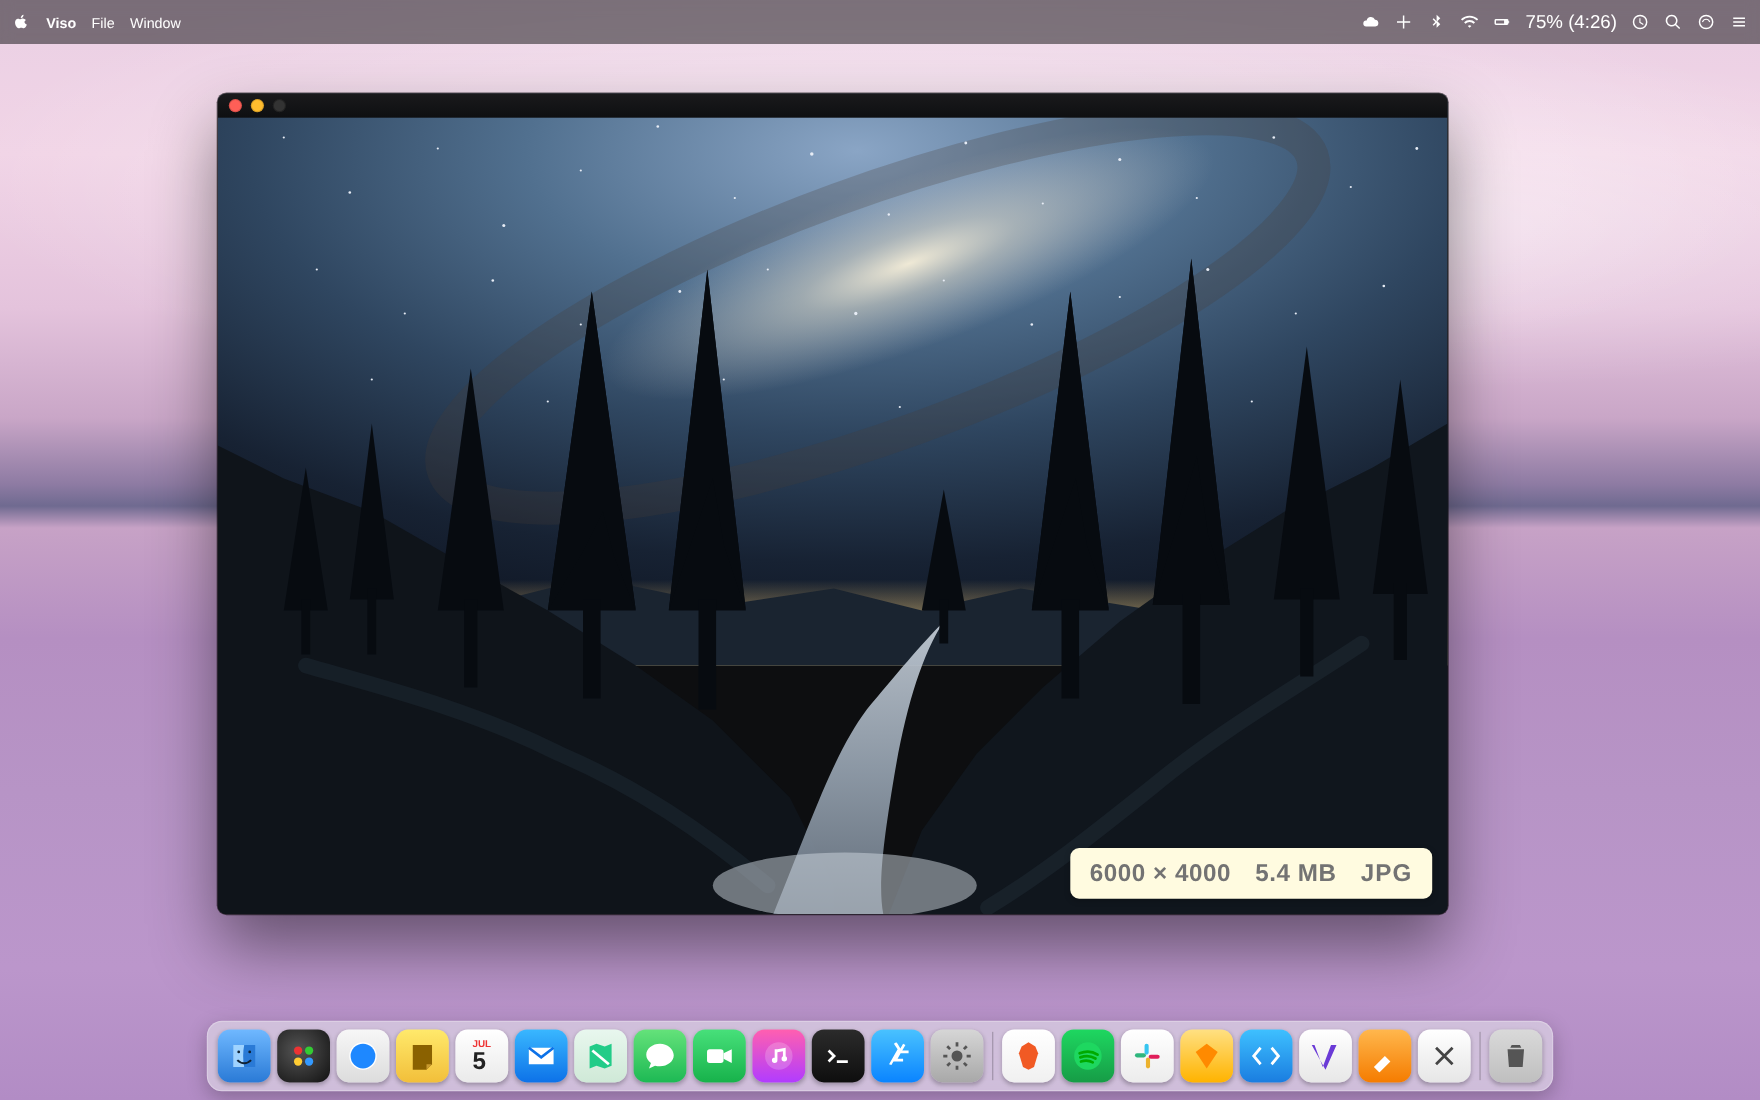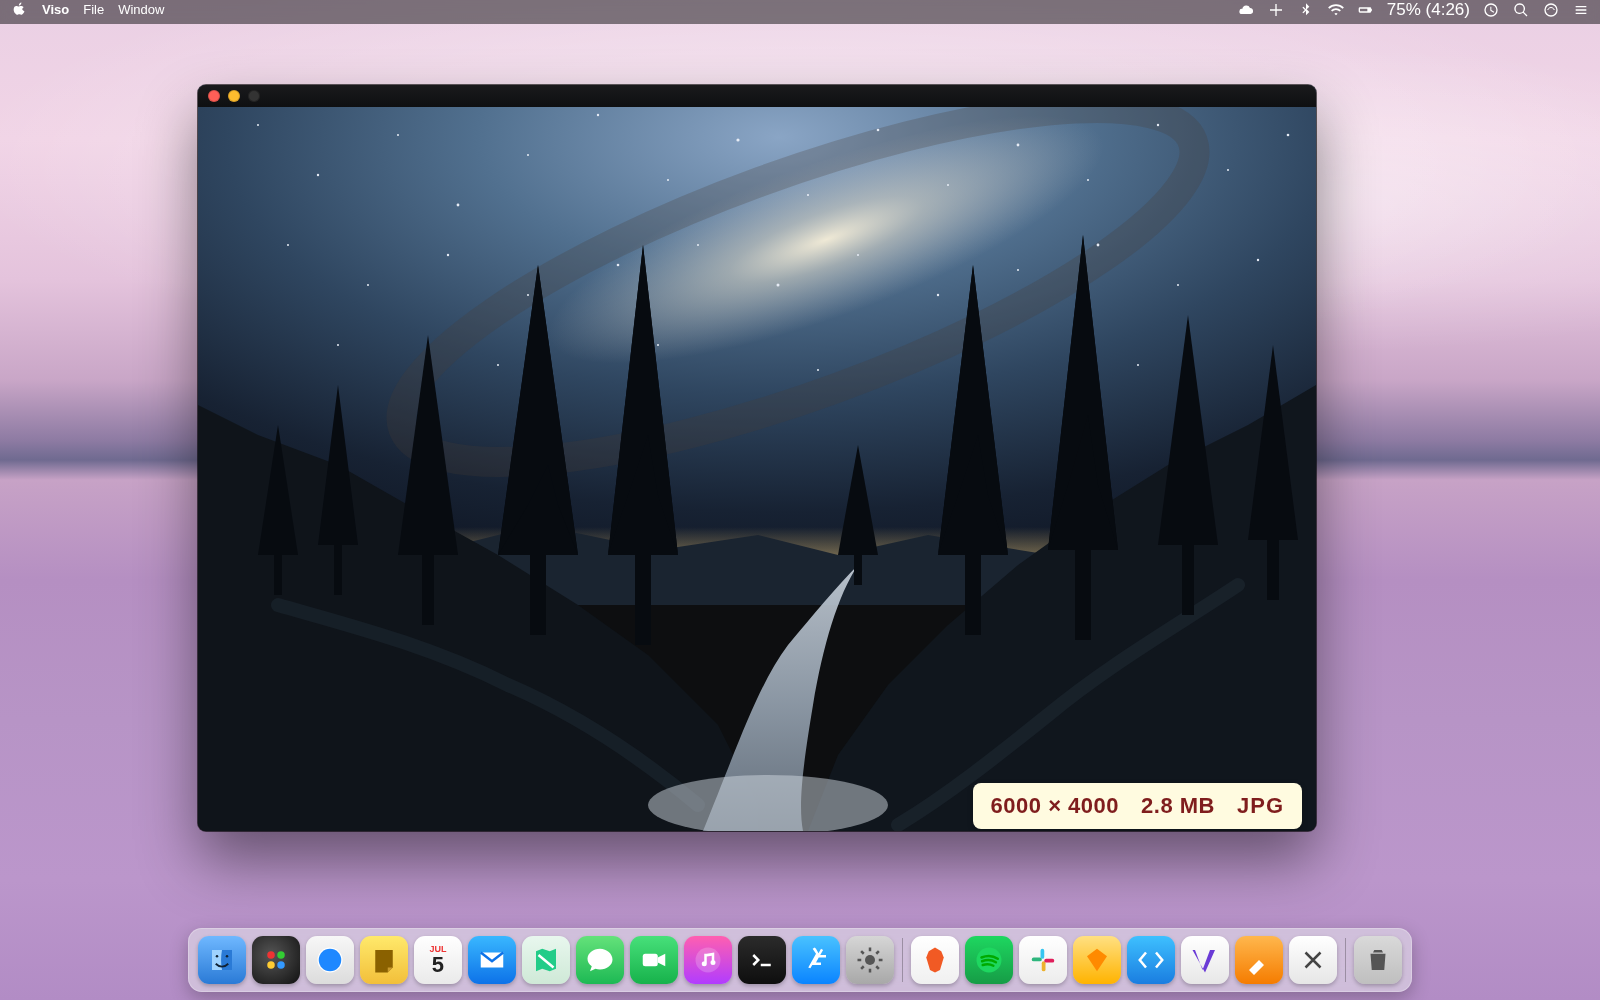--- a/index.html
+++ b/index.html
@@ -17,25 +17,25 @@
           #8e7ba3 44%, #6f6a90 46%,
           #c7a2c6 48%,
           #b58fc2 58%,
           #b794c6 72%,
           #bb96cb 88%,
           #b28cc5 100%);
     }
 
     
     .menubar {
-      position: absolute; top: 0; left: 0; right: 0; height: 24px;
+      position: absolute; top: 0; left: 0; right: 0; height: 40px;
       background: rgba(20,20,22,0.52);
       -webkit-backdrop-filter: blur(6px); backdrop-filter: blur(6px);
       color: #fff; font-size: 13px;
-      display: flex; align-items: flex-start; justify-content: space-between;
+      display: flex; align-items: center; justify-content: space-between;
       padding: 0 10px;
       z-index: 5;
     }
     .menubar-left, .menubar-right { display: flex; align-items: center; gap: 14px; }
     .menubar-left .app-name { font-weight: 700; }
     .menubar-right { gap: 12px; font-size: 17px; }
     .mb-icon { display: inline-flex; align-items: center; justify-content: center; width: 18px; height: 18px; }
     .mb-icon svg { width: 16px; height: 16px; fill: #fff; }
 
     
@@ -49,22 +49,22 @@
     .titlebar { position: absolute; top: 0; left: 0; right: 0; height: 22px; display: flex; align-items: center; padding-left: 10px; gap: 8px; background: linear-gradient(#1a1a1c,#0e0f11); z-index: 2; }
     .traffic { width: 12px; height: 12px; border-radius: 50%; }
     .tred { background: #ff5f57; box-shadow: inset 0 0 0 1px rgba(0,0,0,.15);}
     .tyellow { background: #febc2e; box-shadow: inset 0 0 0 1px rgba(0,0,0,.15);}
     .tgreen { background: #333; box-shadow: inset 0 0 0 1px rgba(0,0,0,.3);}
 
     .image { position: absolute; inset: 0; }
     .image svg { width: 100%; height: 100%; display: block; }
 
     .info-badge {
-      position: absolute; right: 14px; bottom: 2px;
-      background: #fffbe0; color: #7f1d1d;
+      position: absolute; right: 14px; bottom: 14px;
+      background: #fffbe0; color: #737373;
       border-radius: 8px; padding: 10px 18px;
       font-size: 22px; font-weight: 600; letter-spacing: 0.5px;
       display: flex; gap: 22px; align-items: center;
       box-shadow: 0 2px 6px rgba(0,0,0,.2);
     }
     .info-badge .format { letter-spacing: 1px; }
 
     
     .dock {
       position: absolute; left: 50%; bottom: 8px; transform: translateX(-50%);
@@ -105,21 +105,21 @@
     .d-sketch svg{fill:#ff8a00;}
     .d-blue1    { background: linear-gradient(#3ec0ff,#1a7de0); }
     .d-viso     { background: linear-gradient(#fff,#e7e7e7); }
     .d-viso svg { fill:#6a3ad6;}
     .d-tools1   { background: linear-gradient(#ffb74d,#f57c00); }
     .d-tools2   { background: linear-gradient(#fff,#e6e6e6); }
     .d-tools2 svg{fill:#444;}
     .d-trash    { background: linear-gradient(#d9d9d9,#bfbfbf); }
     .d-trash svg{ fill:#555;}
 
-    .cal-inner { text-align:center; line-height:1; }
+    .cal-inner { line-height:1; }
     .cal-mon { font-size:9px; font-weight:700; color:#e33; display:block; }
     .cal-day { font-size:22px; font-weight:600; color:#222; }
   </style>
 </head>
 <body>
 
 <div class="desktop"></div>
 
 <div class="menubar">
   <div class="menubar-left">
@@ -304,21 +304,21 @@
         <path d="M300 470 L340 180 L380 470 L360 420 L350 380 L330 420 Z"></path>
         <path d="M410 470 L445 160 L480 470 L460 410 L450 350 L430 410 Z"></path>
         <path d="M740 470 L775 180 L810 470 L790 410 L780 350 L760 410 Z"></path>
         <path d="M850 465 L885 150 L920 465 L900 400 L890 330 L870 400 Z"></path>
       </g>
     </svg>
   </div>
 
   <div class="info-badge">
     <span>6000 × 4000</span>
-    <span>2.8 MB</span>
+    <span>5.4 MB</span>
     <span class="format">JPG</span>
   </div>
 </div>
 
 <div class="dock">
   <div class="dock-item d-finder">
       <svg viewBox="0 0 24 24">
         <path d="M4 4h16v16H4z" fill="#2a7ad6"></path>
         <path d="M4 4h8c-1 5-1 11 0 16H4z" fill="#9fd3ff"></path>
         <circle cx="8" cy="9" r="1" fill="#123"></circle>

